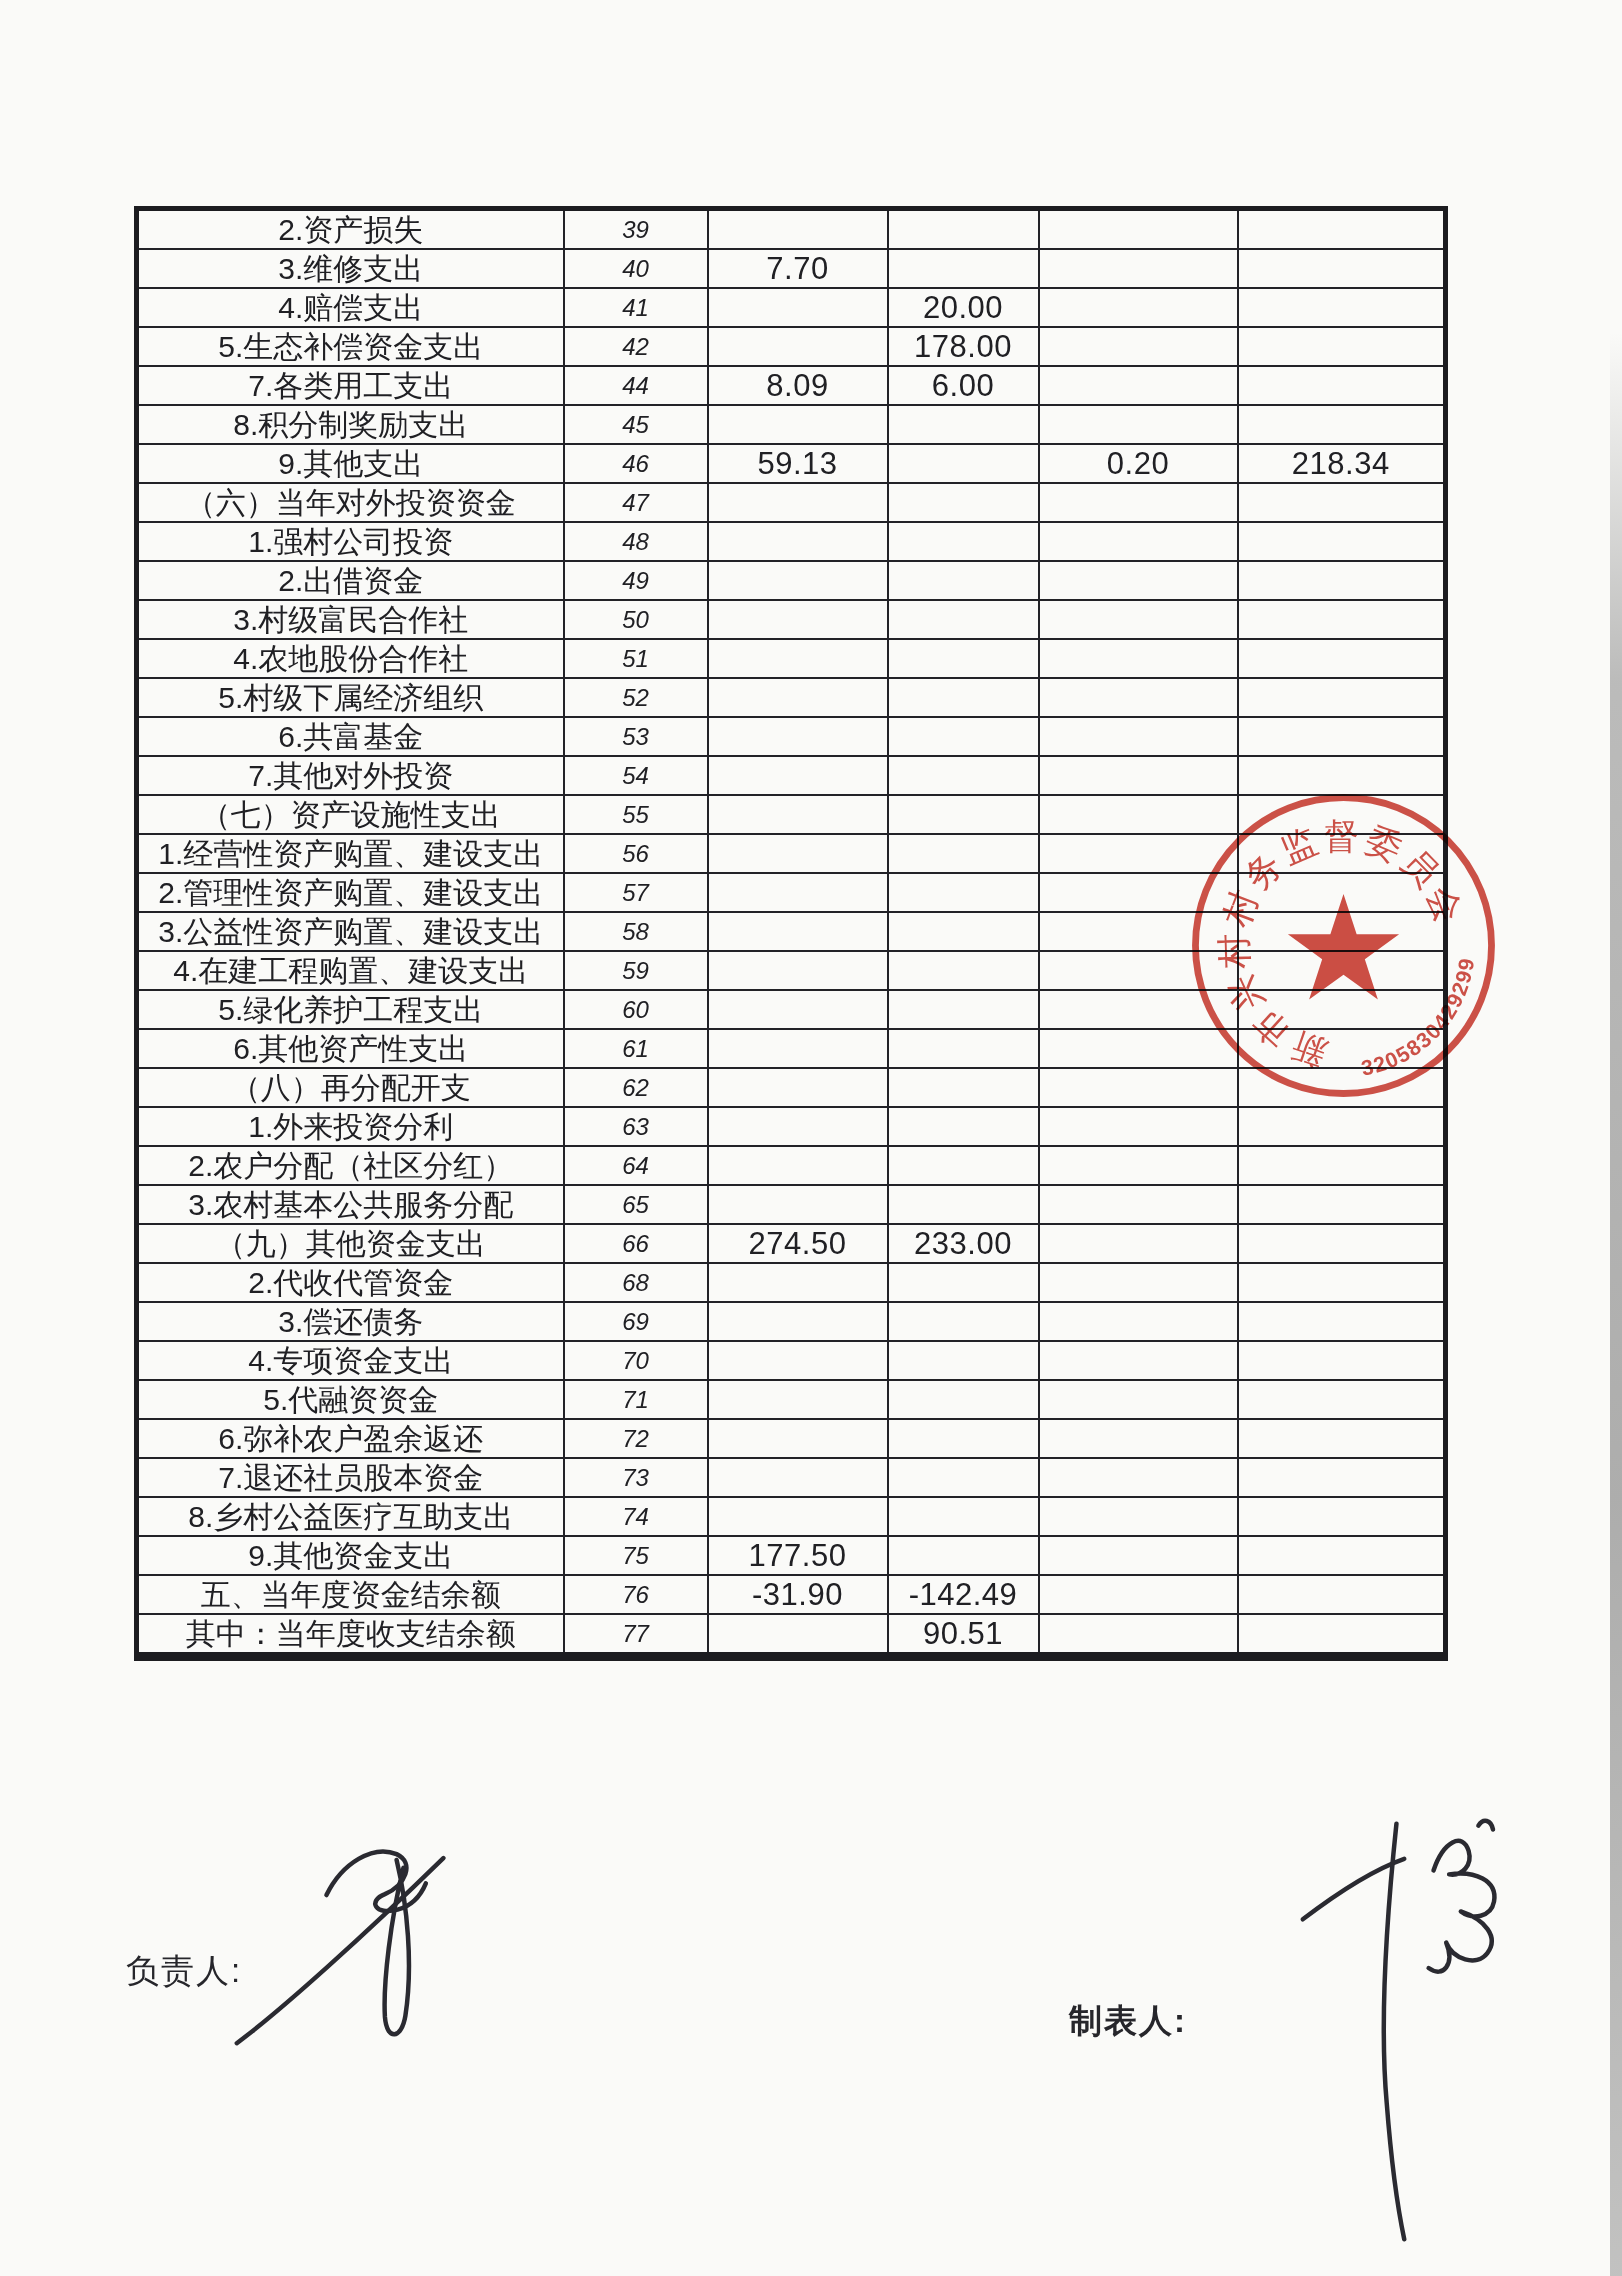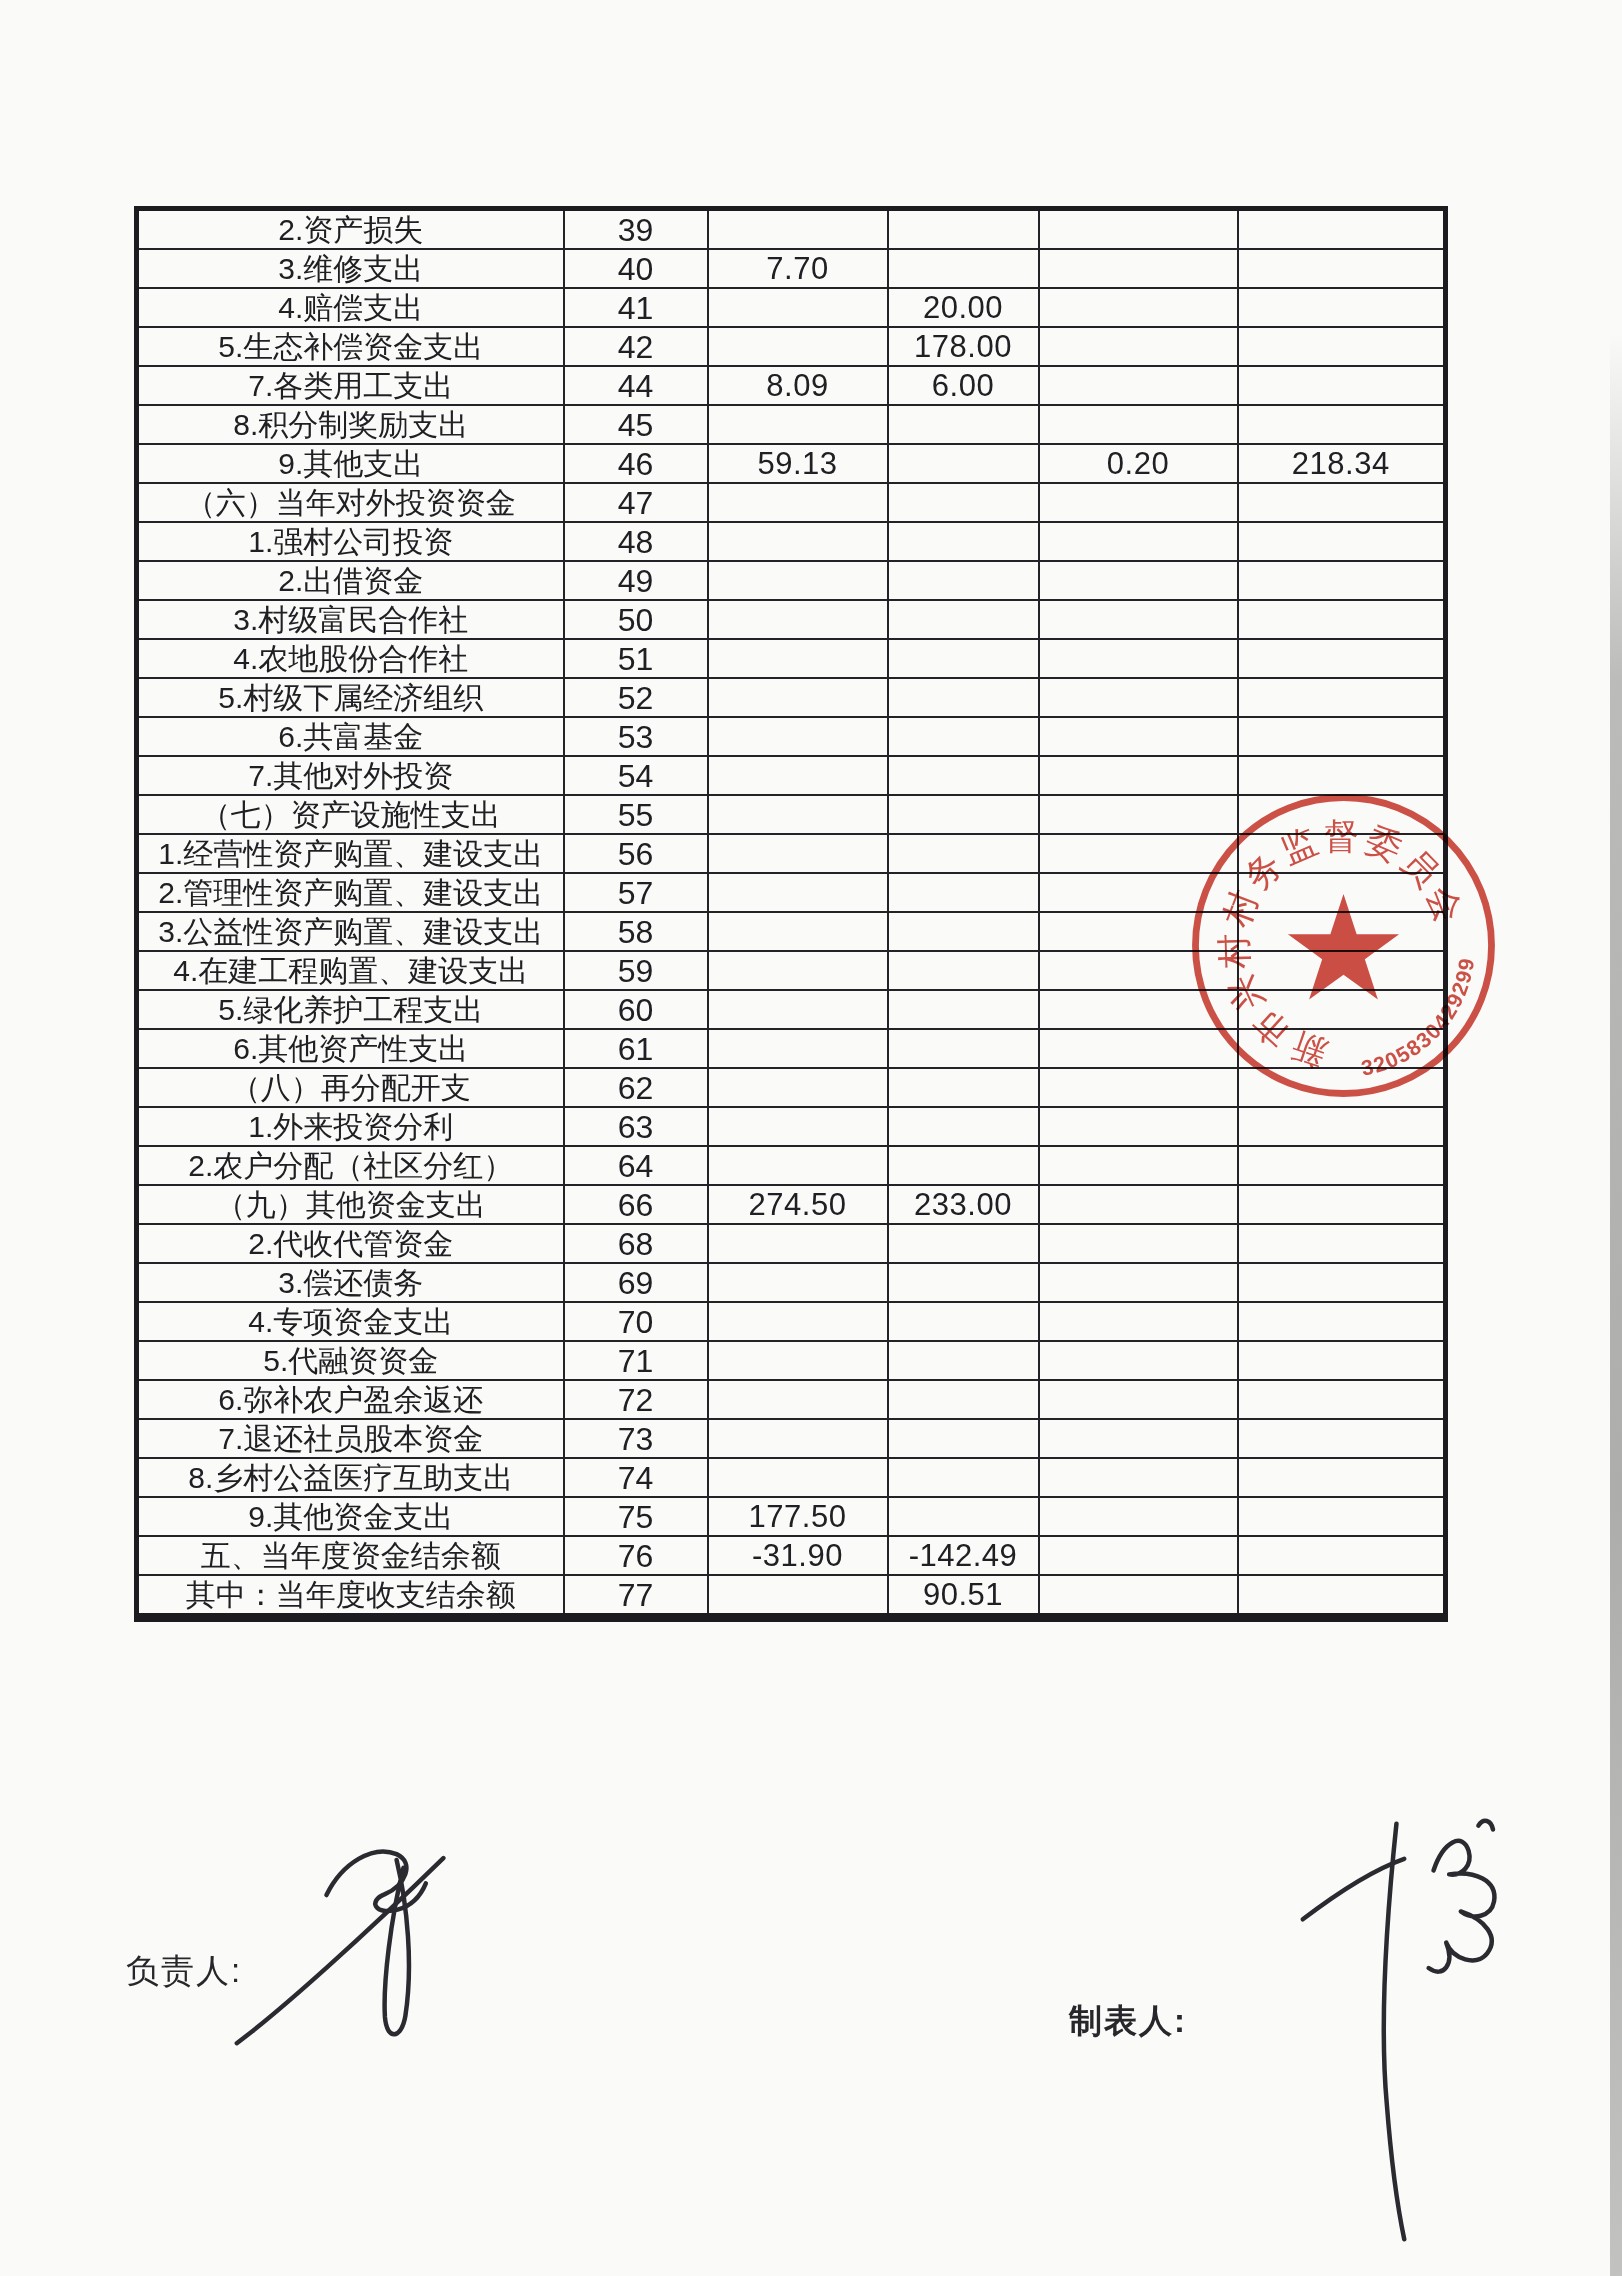--- a/index.html
+++ b/index.html
@@ -19,21 +19,21 @@
     border-collapse:collapse;table-layout:fixed;
     border:5.9px solid #1c1c20;border-bottom-width:9.8px;
   }
   table.fin td{
     border:2.9px solid #222227;
     height:37px;line-height:36px;
     text-align:center;vertical-align:middle;
     padding:0;overflow:hidden;
   }
   td.c-label{font-size:30px;padding:0 13.7px;}
-  td.c-num{font-size:32px;}
+  td.c-num{font-size:24px;font-style:italic;}
   td.c-val{font-size:31px;letter-spacing:0.5px;}
   .stamp{
     position:absolute;left:1176px;top:778px;width:335px;height:335px;
     opacity:.88;mix-blend-mode:multiply;pointer-events:none;
   }
   .sig{position:absolute;pointer-events:none;}
   .sig path{fill:none;stroke:#2a2a31;stroke-width:4.6;stroke-linecap:round;stroke-linejoin:round;}
   .signoff-label{
     position:absolute;font-size:33px;letter-spacing:2px;color:#26262b;
   }
@@ -243,20 +243,28 @@
         <td class="c-label">1.外来投资分利</td>
         <td class="c-num">63</td>
         <td class="c-val"></td>
         <td class="c-val"></td>
         <td class="c-val"></td>
         <td class="c-val"></td>
       </tr>
       <tr>
         <td class="c-label">2.农户分配（社区分红）</td>
         <td class="c-num">64</td>
+        <td class="c-val"></td>
+        <td class="c-val"></td>
+        <td class="c-val"></td>
+        <td class="c-val"></td>
+      </tr>
+      <tr>
+        <td class="c-label">3.农村基本公共服务分配</td>
+        <td class="c-num">65</td>
         <td class="c-val"></td>
         <td class="c-val"></td>
         <td class="c-val"></td>
         <td class="c-val"></td>
       </tr>
       <tr>
         <td class="c-label">（九）其他资金支出</td>
         <td class="c-num">66</td>
         <td class="c-val">274.50</td>
         <td class="c-val">233.00</td>

